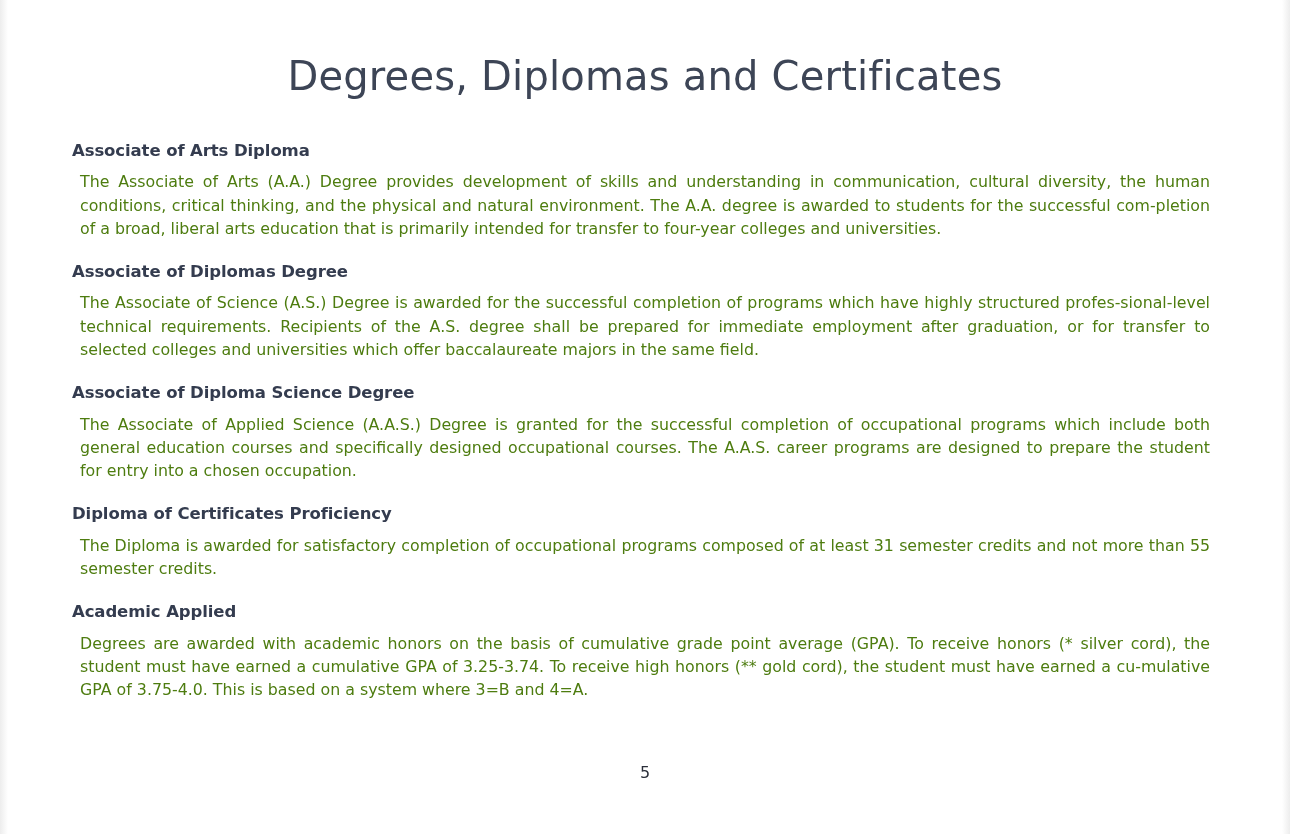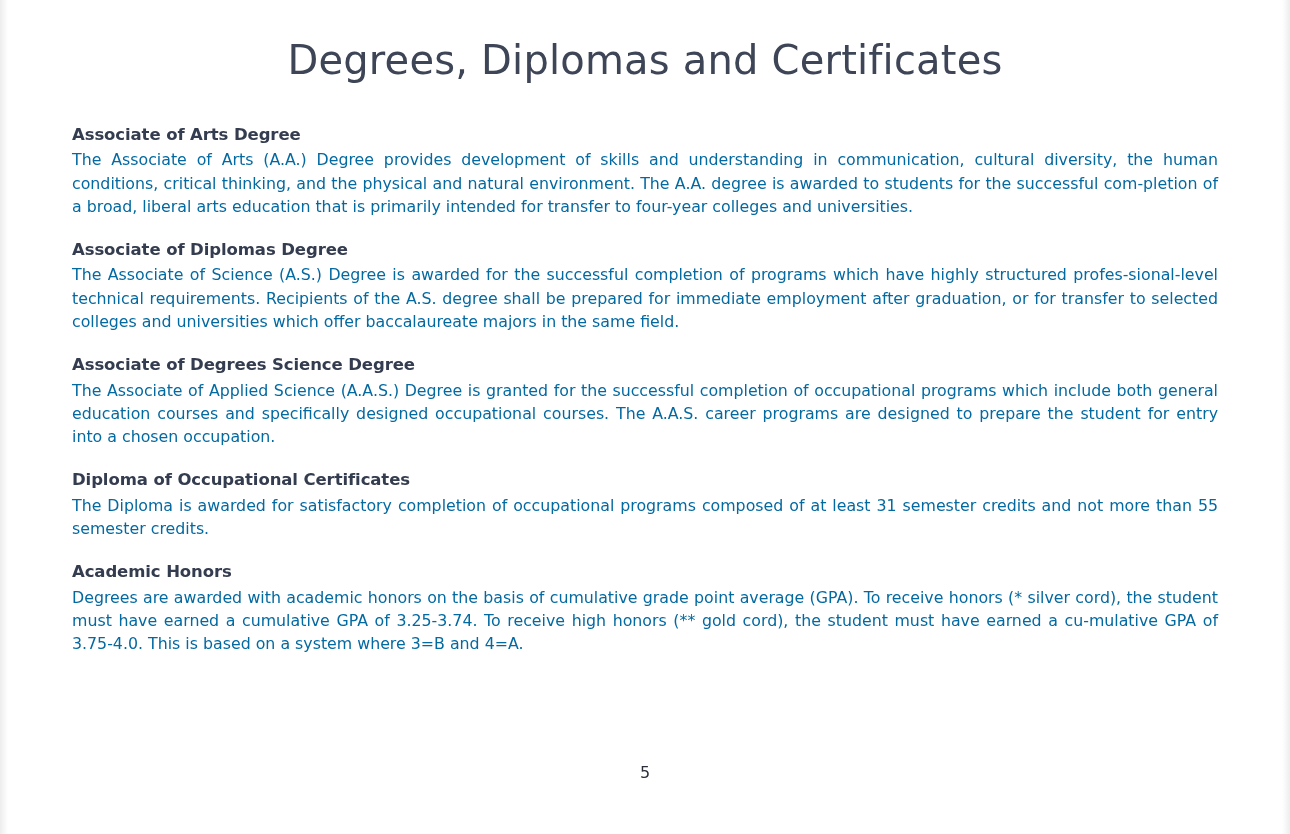--- a/index.html
+++ b/index.html
@@ -23,21 +23,21 @@
   }
   .page-title {
     text-align: center;
     font-family: "DejaVu Sans", sans-serif;
     font-weight: 400;
     font-size: 40px;
     line-height: 1.1;
     color: #3d4556;
     letter-spacing: 0.2px;
     margin: 0;
-    padding-top: 38px;
+    padding-top: 54px;
   }
   .content {
     padding: 0 72px 0 72px;
     margin-top: 42px;
   }
   .section {
     margin-bottom: 21px;
   }
   .section:last-of-type {
     margin-bottom: 0;
@@ -48,22 +48,22 @@
     font-size: 16.5px;
     line-height: 1.35;
     color: #343c4f;
     margin: 0 0 2px 0;
     letter-spacing: -0.1px;
   }
   .section-body {
     font-family: "DejaVu Sans", sans-serif;
     font-size: 15.8px;
     line-height: 23.3px;
-    color: #0369a1;
-    margin: 0;
+    color: #4d7c0f;
+    margin: 8px;
     text-align: justify;
     text-justify: inter-word;
     hyphens: manual;
   }
   .page-number {
     position: absolute;
     bottom: 52px;
     left: 0;
     width: 100%;
     text-align: center;
@@ -91,42 +91,42 @@
 <div class="page">
 
   <div class="edge-left"></div>
   <div class="edge-right"></div>
 
   <h1 class="page-title">Degrees, Diplomas and Certificates</h1>
 
   <div class="content">
 
     <div class="section">
-      <h2 class="section-heading">Associate of Arts Degree</h2>
+      <h2 class="section-heading">Associate of Arts Diploma</h2>
       <p class="section-body">The Associate of Arts (A.A.) Degree provides development of skills and understanding in communication, cultural diversity, the human conditions, critical thinking, and the physical and natural environment. The A.A. degree is awarded to students for the successful com-pletion of a broad, liberal arts education that is primarily intended for transfer to four-year colleges and universities.</p>
     </div>
 
     <div class="section">
       <h2 class="section-heading">Associate of Diplomas Degree</h2>
       <p class="section-body">The Associate of Science (A.S.) Degree is awarded for the successful completion of programs which have highly structured profes-sional-level technical requirements. Recipients of the A.S. degree shall be prepared for immediate employment after graduation, or for transfer to selected colleges and universities which offer baccalaureate majors in the same field.</p>
     </div>
 
     <div class="section">
-      <h2 class="section-heading">Associate of Degrees Science Degree</h2>
+      <h2 class="section-heading">Associate of Diploma Science Degree</h2>
       <p class="section-body">The Associate of Applied Science (A.A.S.) Degree is granted for the successful completion of occupational programs which include both general education courses and specifically designed occupational courses. The A.A.S. career programs are designed to prepare the student for entry into a chosen occupation.</p>
     </div>
 
     <div class="section">
-      <h2 class="section-heading">Diploma of Occupational Certificates</h2>
+      <h2 class="section-heading">Diploma of Certificates Proficiency</h2>
       <p class="section-body">The Diploma is awarded for satisfactory completion of occupational programs composed of at least 31 semester credits and not more than 55 semester credits.</p>
     </div>
 
 
     <div class="section">
-      <h2 class="section-heading">Academic Honors</h2>
+      <h2 class="section-heading">Academic Applied</h2>
       <p class="section-body">Degrees are awarded with academic honors on the basis of cumulative grade point average (GPA). To receive honors (* silver cord), the student must have earned a cumulative GPA of 3.25-3.74. To receive high honors (** gold cord), the student must have earned a cu-mulative GPA of 3.75-4.0. This is based on a system where 3=B and 4=A.</p>
     </div>
 
   </div>
 
   <div class="page-number">5</div>
 
 </div>
 
 </body></html>

